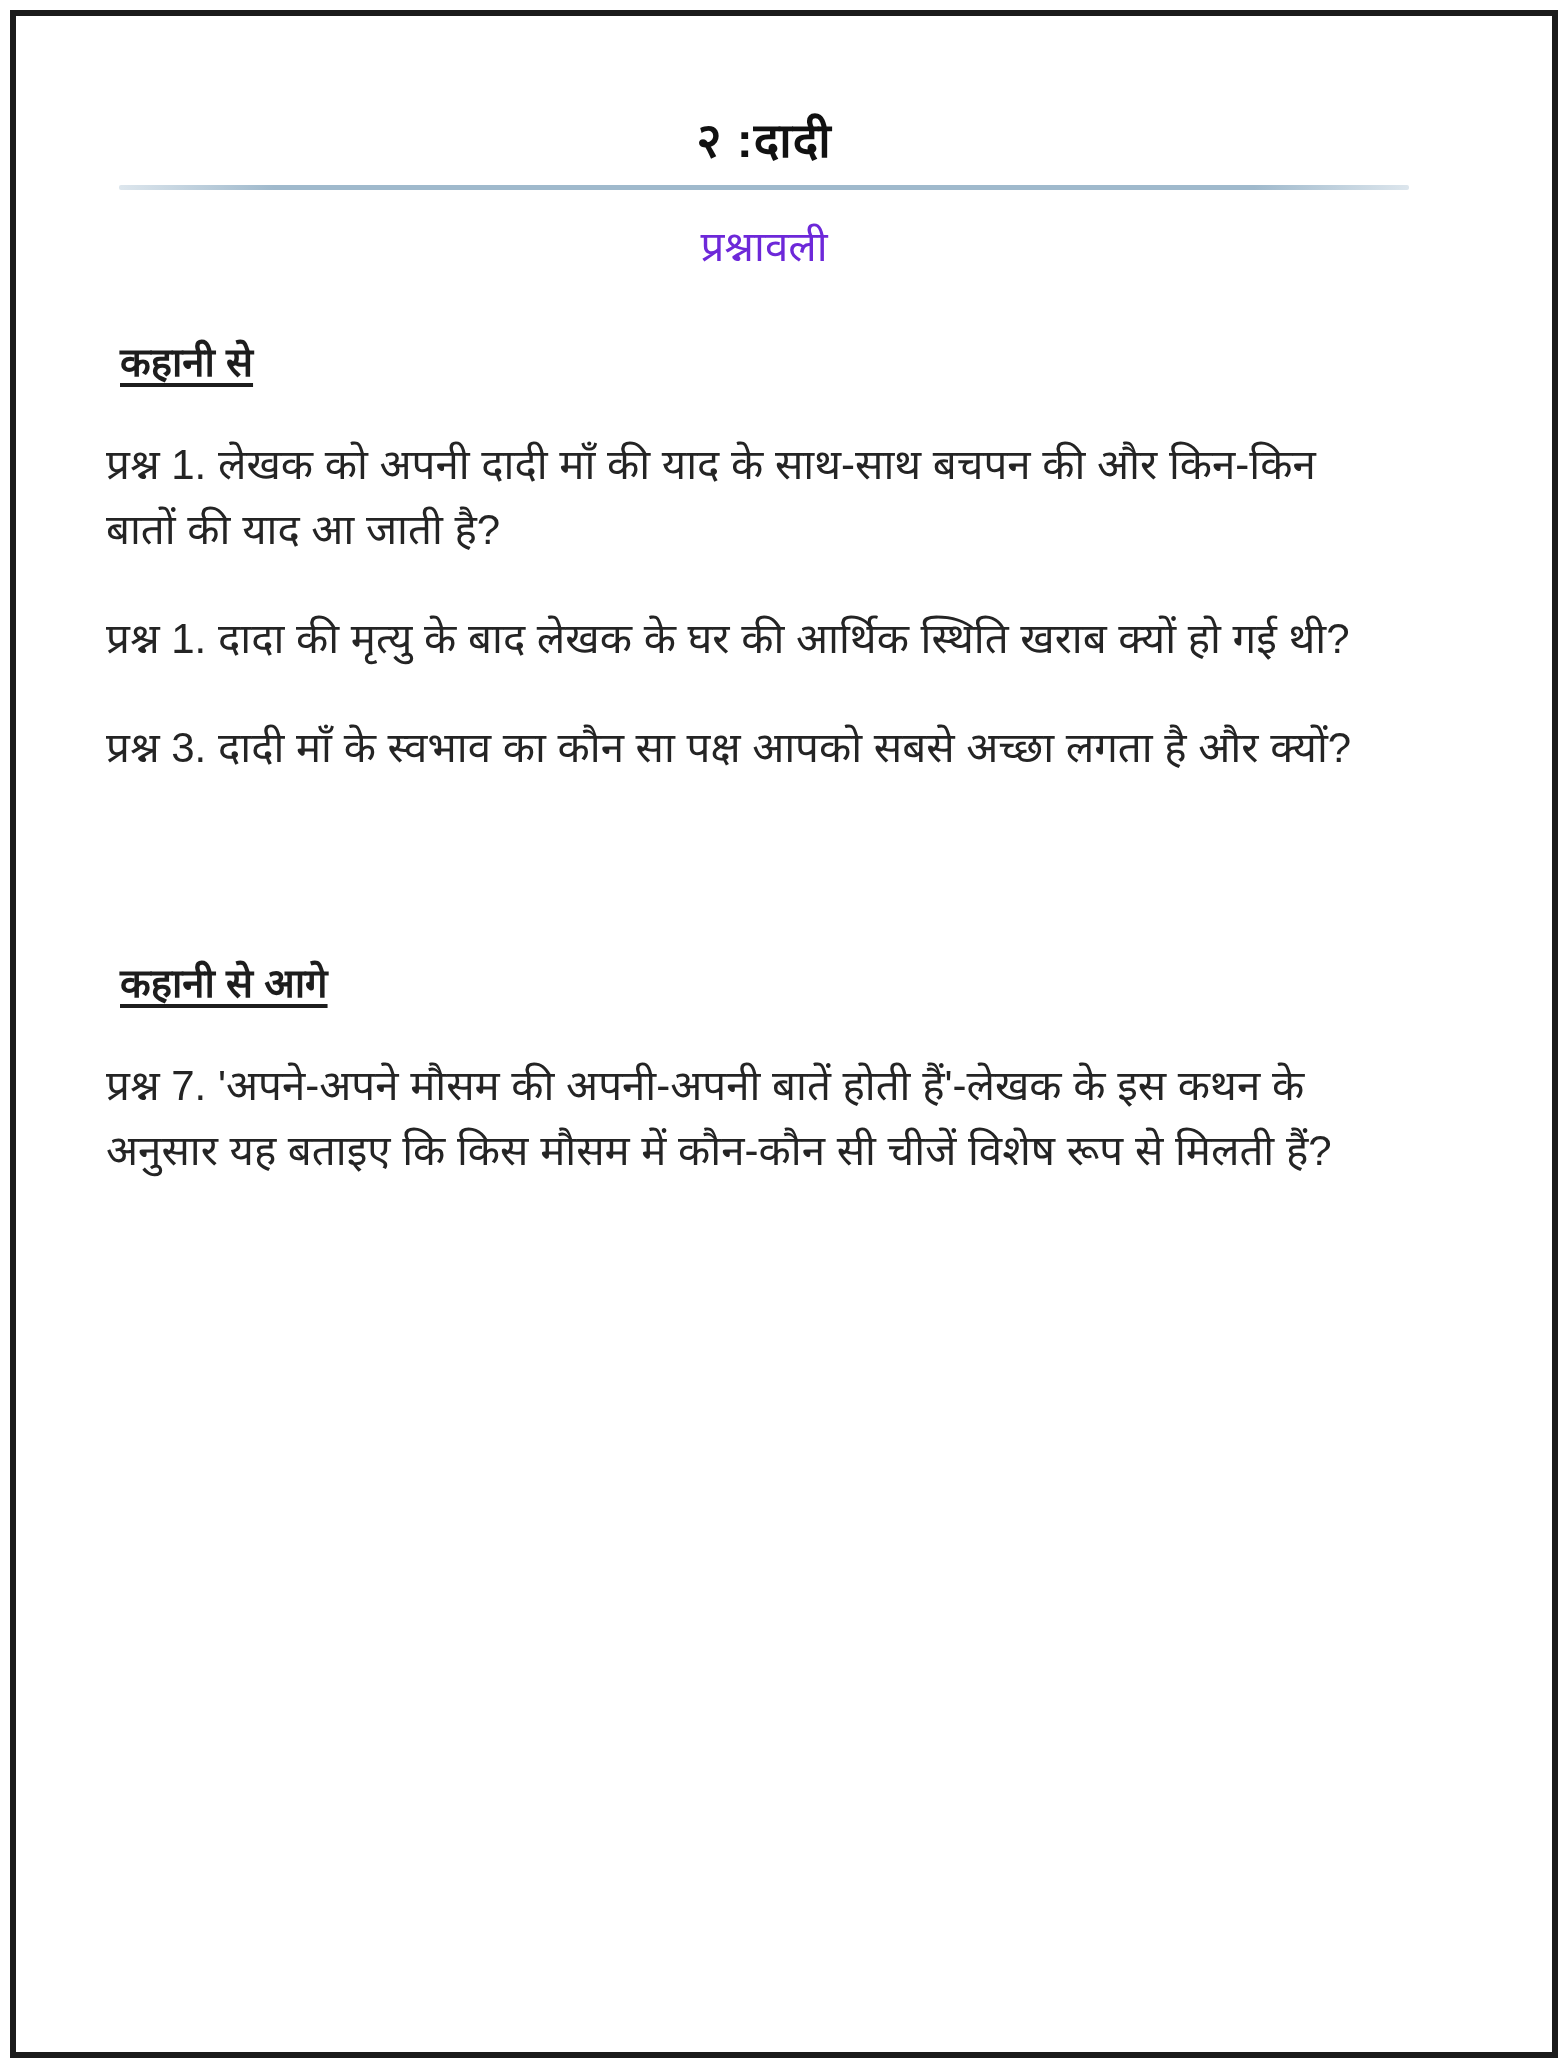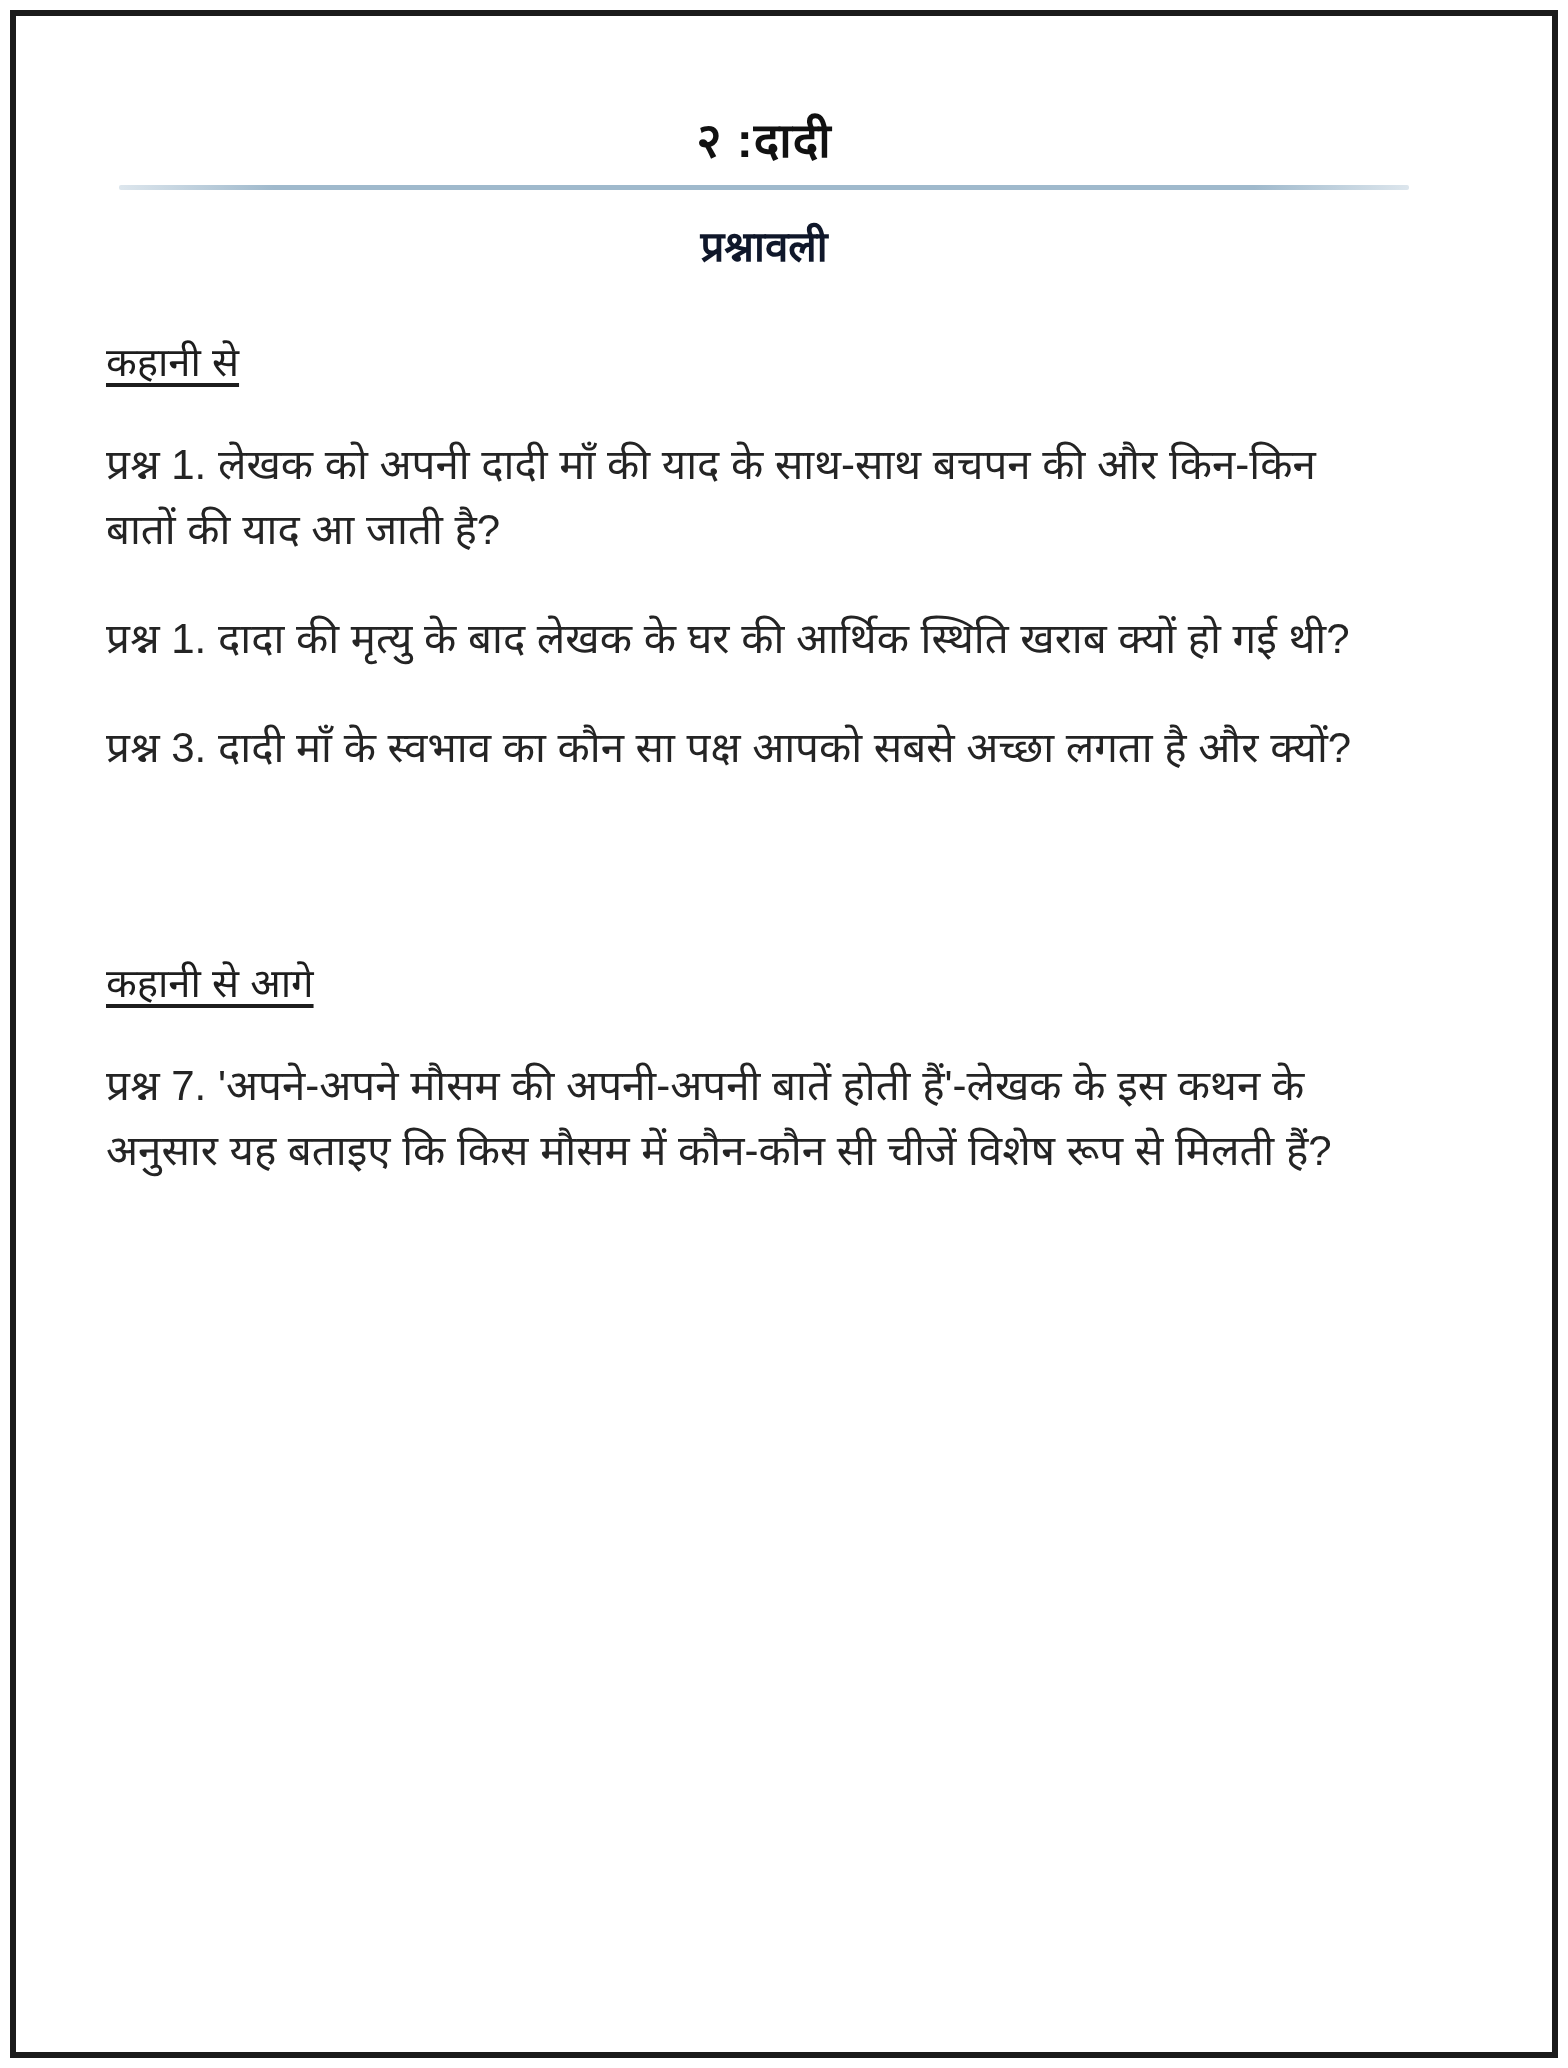--- a/index.html
+++ b/index.html
@@ -39,34 +39,34 @@
   .title-rule {
     height: 5px;
     width: 1290px;
     margin: 0 auto 26px auto;
     background: linear-gradient(to right, #dde6ed 0%, #9fb9cc 12%, #9fb9cc 88%, #dde6ed 100%);
     border-radius: 2px;
   }
   .doc-subtitle {
     text-align: center;
     font-size: 42px;
-    font-weight: 700;
-    color: #0f172a;
+    font-weight: 400;
+    color: #6d28d9;
     margin: 0 0 60px 0;
   }
   .section {
     margin-bottom: 40px;
   }
   .section-heading {
     font-size: 40px;
-    font-weight: 400;
+    font-weight: 700;
     color: #1d1d1d;
     text-decoration: underline;
     text-underline-offset: 7px;
-    margin: 0 0 44px 0;
+    margin: 0 0 44px 14px;
   }
   .question {
     font-size: 42px;
     line-height: 1.55;
     color: #242424;
     margin: 0 0 44px 0;
     max-width: 1290px;
   }
   .section-gap {
     height: 130px;

